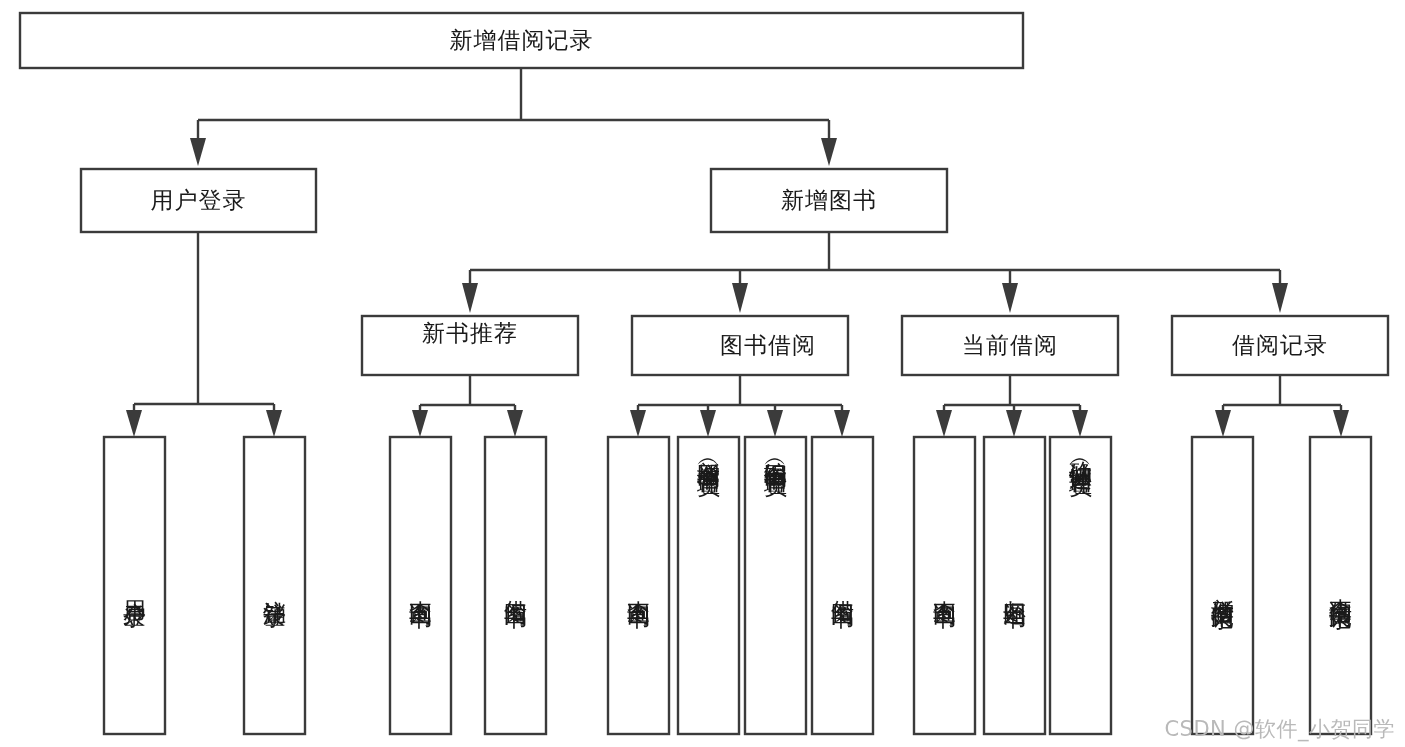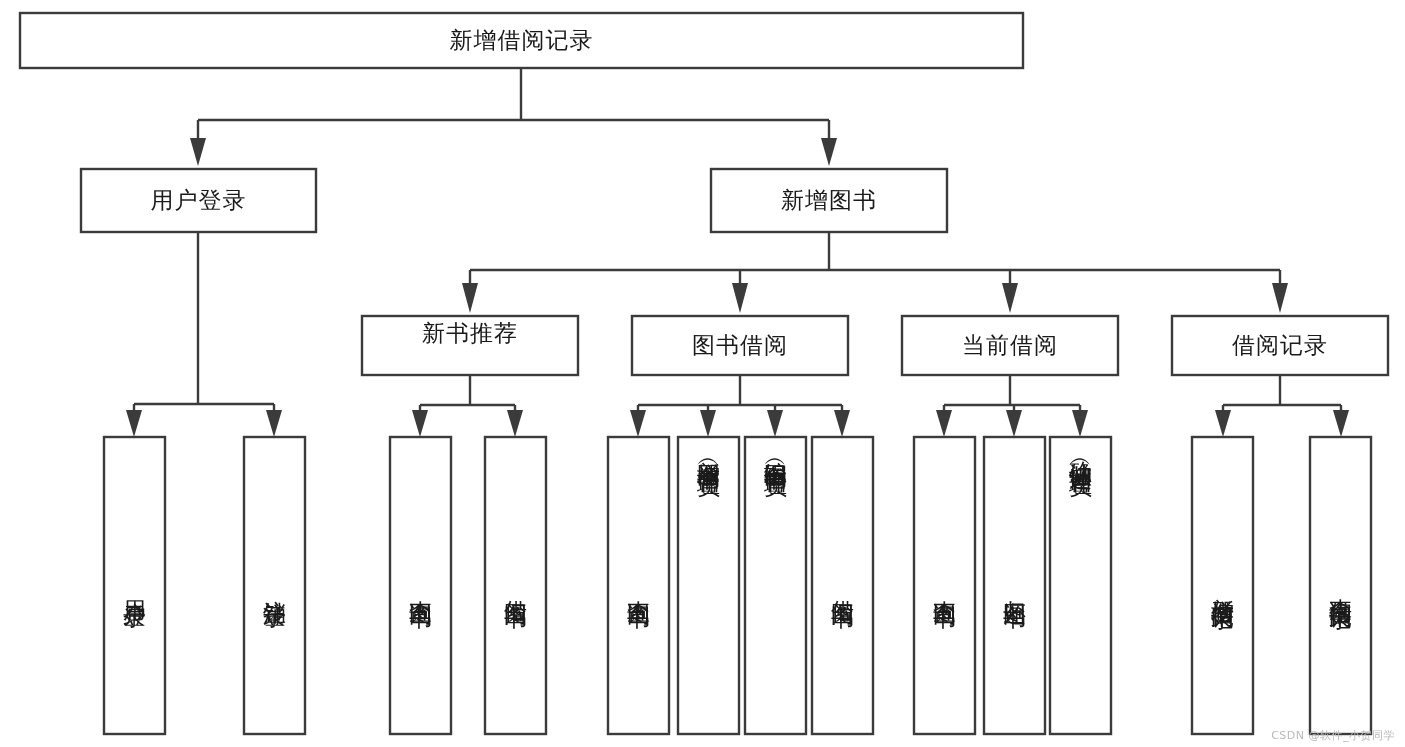--- a/index.html
+++ b/index.html
@@ -57,21 +57,21 @@
     text-orientation: upright;
     font-size: 23px;
     letter-spacing: 2px;
     line-height: 1.25;
     white-space: nowrap;
   }
   .watermark {
     position: absolute;
     right: 10px;
     bottom: 4px;
-    font-size: 11px;
+    font-size: 21px;
     color: #b9b9b9;
     letter-spacing: 0.5px;
     user-select: none;
     white-space: nowrap;
   }
 </style>
 </head>
 <body>
 
 <div id="diagram-root">
@@ -165,21 +165,21 @@
     <rect class="node-box" x="1192" y="437" width="61" height="297"></rect>
     <rect class="node-box" x="1310" y="437" width="61" height="297"></rect>
   </svg>
 
   <div class="node-label label-h" style="left:20px; top:13px; width:1003px; height:55px;">新增借阅记录</div>
 
   <div class="node-label label-h" style="left:81px; top:169px; width:235px; height:63px;">用户登录</div>
   <div class="node-label label-h" style="left:711px; top:169px; width:236px; height:63px;">新增图书</div>
 
   <div class="node-label label-h" style="left:362px; top:304px; width:216px; height:59px;">新书推荐</div>
-  <div class="node-label label-h" style="left:632px; top:316px; width:216px; height:59px;">图书借阅</div>
+  <div class="node-label label-h" style="left:632px; top:316px; width:216px; height:59px;padding-left:28px;">图书借阅</div>
   <div class="node-label label-h" style="left:902px; top:316px; width:216px; height:59px;">当前借阅</div>
   <div class="node-label label-h" style="left:1172px; top:316px; width:216px; height:59px;">借阅记录</div>
 
   <div class="node-label" style="left:104px; top:437px; width:61px; height:297px;">
     <span class="label-v">用户登录</span>
   </div>
   <div class="node-label" style="left:244px; top:437px; width:61px; height:297px;">
     <span class="label-v">注销登录</span>
   </div>
   <div class="node-label" style="left:390px; top:437px; width:61px; height:297px;">

